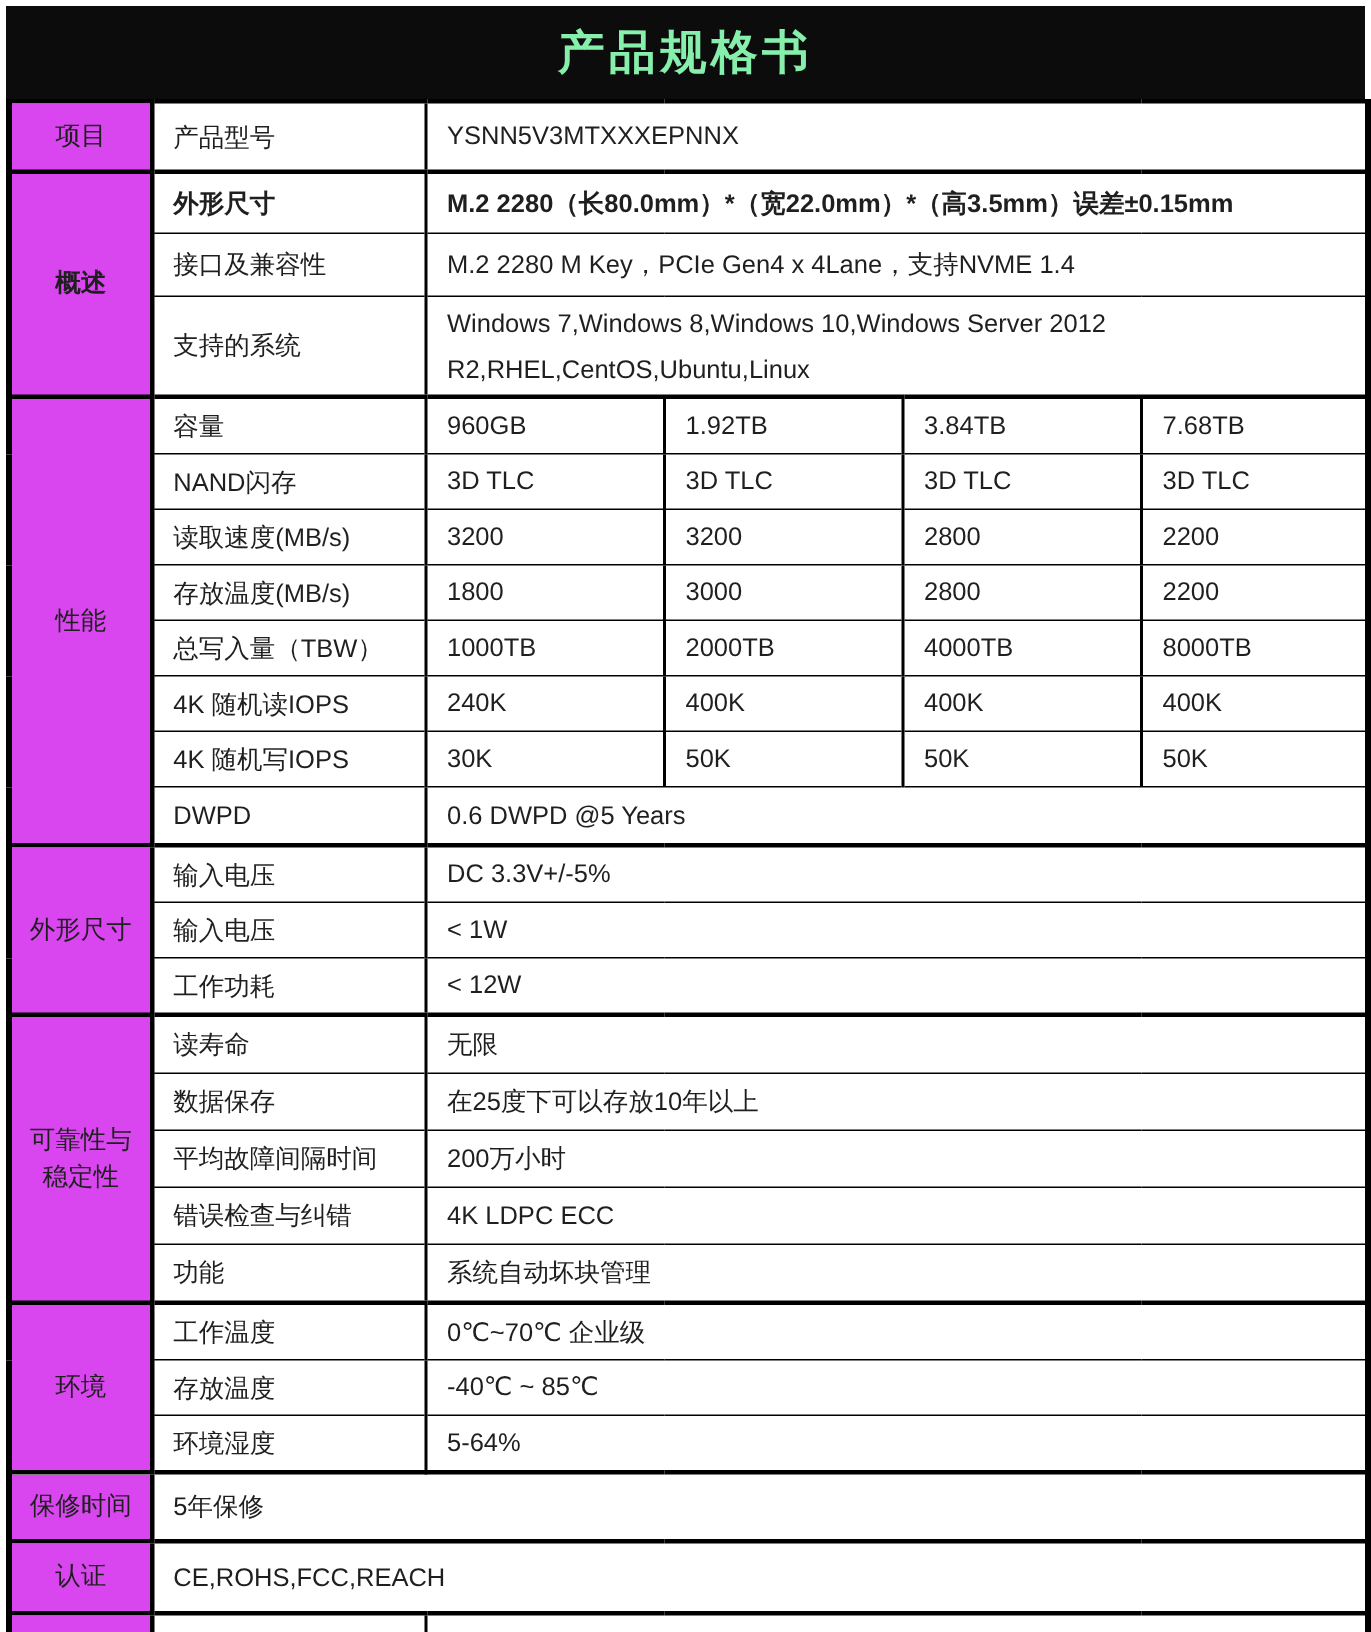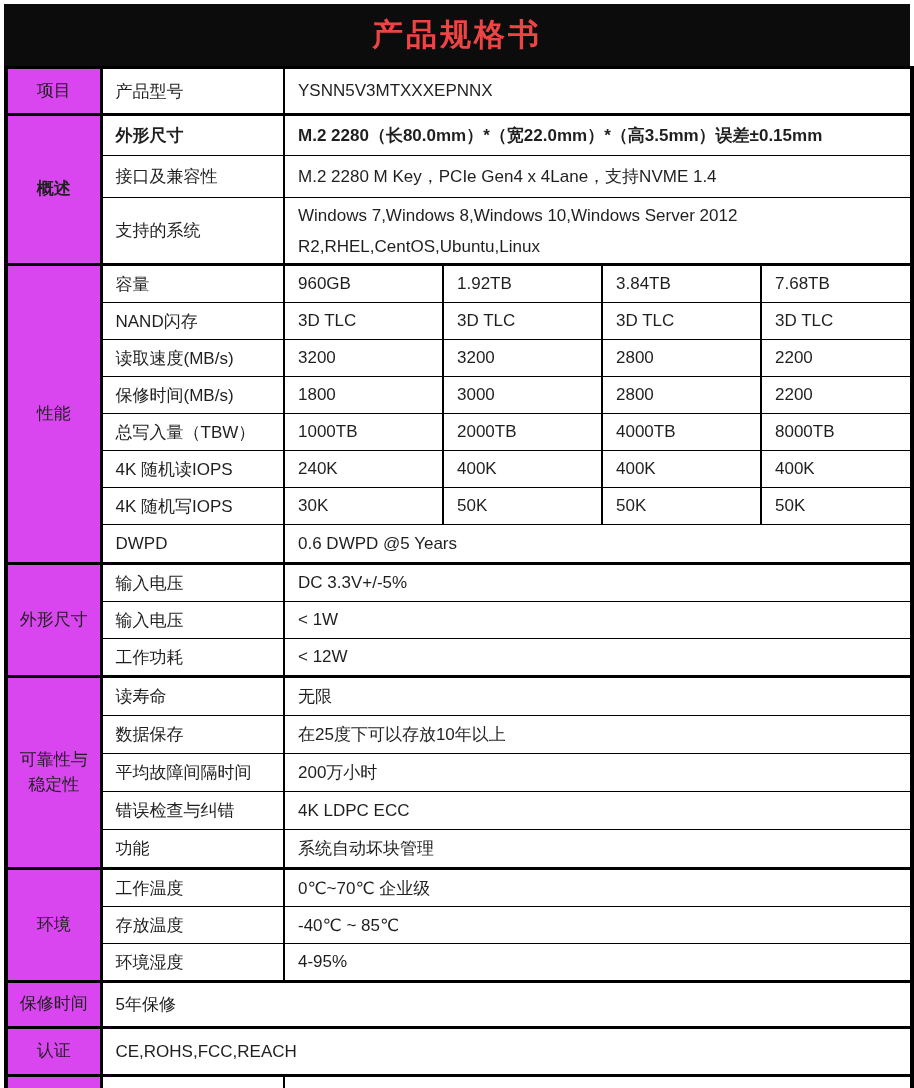--- a/index.html
+++ b/index.html
@@ -9,21 +9,21 @@
     width: 914px;
   }
   .sheet {
     width: 906px;
     margin: 4px auto 0 auto;
     font-family: "Liberation Sans", "DejaVu Sans", sans-serif;
     color: #1f1f1f;
   }
   .title-bar {
     background: #0c0c0c;
-    color: #ef4444;
+    color: #86efac;
     height: 62px;
     display: flex;
     align-items: center;
     justify-content: center;
     font-size: 31px;
     font-weight: bold;
     letter-spacing: 3px;
   }
   table.spec {
     border-collapse: collapse;
@@ -115,21 +115,21 @@
         <td>3D TLC</td>
       </tr>
       <tr class="r-std">
         <td>读取速度(MB/s)</td>
         <td>3200</td>
         <td>3200</td>
         <td>2800</td>
         <td>2200</td>
       </tr>
       <tr class="r-std">
-        <td>保修时间(MB/s)</td>
+        <td>存放温度(MB/s)</td>
         <td>1800</td>
         <td>3000</td>
         <td>2800</td>
         <td>2200</td>
       </tr>
       <tr class="r-std">
         <td>总写入量（TBW）</td>
         <td>1000TB</td>
         <td>2000TB</td>
         <td>4000TB</td>
@@ -194,21 +194,21 @@
         <td class="cat" rowspan="3">环境</td>
         <td>工作温度</td>
         <td colspan="4">0℃~70℃ 企业级</td>
       </tr>
       <tr class="r-std">
         <td>存放温度</td>
         <td colspan="4">-40℃ ~ 85℃</td>
       </tr>
       <tr class="r-std">
         <td>环境湿度</td>
-        <td colspan="4">4-95%</td>
+        <td colspan="4">5-64%</td>
       </tr>
 
       <tr class="sec r-warr">
         <td class="cat">保修时间</td>
         <td colspan="5">5年保修</td>
       </tr>
 
       <tr class="sec r-cert">
         <td class="cat">认证</td>
         <td colspan="5">CE,ROHS,FCC,REACH</td>

